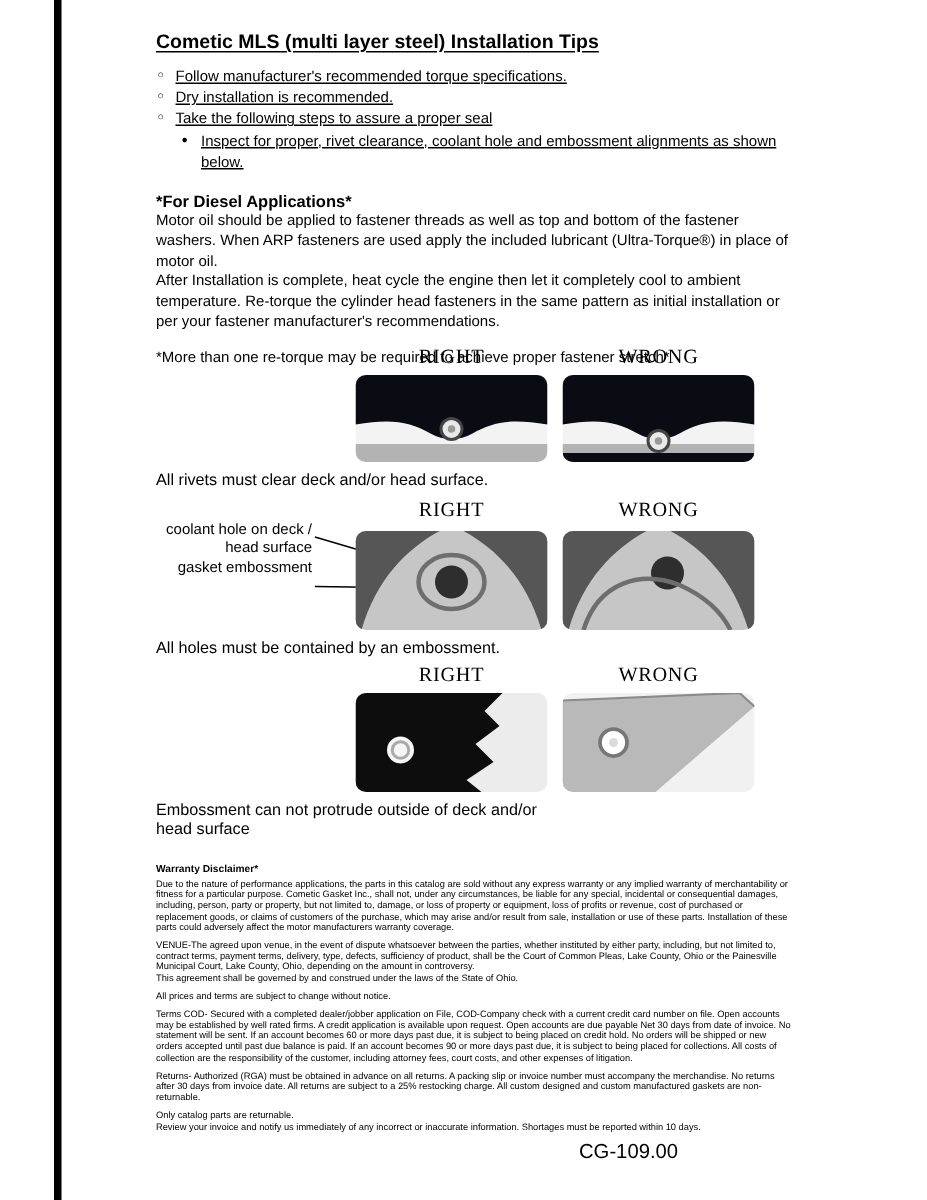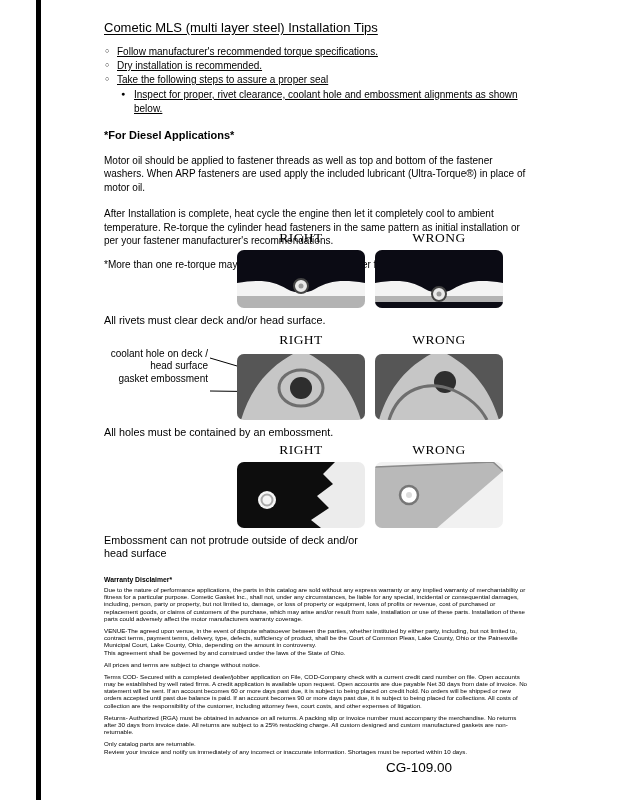--- a/index.html
+++ b/index.html
@@ -5,28 +5,28 @@
   * { margin:0; padding:0; box-sizing:border-box; }
   html,body { background:#fff; }
   .page {
     position:relative; width:618px; height:800px; background:#ffffff;
     font-family:"Liberation Sans", sans-serif; color:#000; overflow:hidden;
   }
   .left-rule { position:absolute; left:36px; top:0; width:5px; height:800px; background:#000; }
 
   
   .intro { position:absolute; left:104px; top:20px; width:430px; }
-  .title { font-size:13px; font-weight:normal; text-decoration:underline; text-underline-offset:2px; margin-bottom:10px; }
+  .title { font-size:13px; font-weight:bold; text-decoration:underline; text-underline-offset:2px; margin-bottom:10px; }
   .tips { list-style:none; font-size:10px; line-height:1.42; }
   .tip { position:relative; padding-left:13px;text-decoration:underline; }
   .tip::before { content:"○"; position:absolute; left:1px; top:1px; font-size:7px; }
   .tip.sub { padding-left:30px; }
   .tip.sub::before { content:"●"; left:17px; top:1px; font-size:7px; }
   .diesel-heading { margin-top:13px; font-size:11px; font-weight:bold; }
-  .para { margin-top:13px; font-size:10px; line-height:1.35; width:424px; }
+  .para { margin-top:0; font-size:10px; line-height:1.35; width:424px; }
   .note { margin-top:11px; font-size:10px; }
 
   
   .diagrams { position:absolute; left:104px; top:230px; width:440px; height:340px; }
   .rw-label { position:absolute; width:128px; text-align:center; font-size:13.5px; letter-spacing:0.5px;font-family:Liberation Serif, serif; }
   .dimg { position:absolute; width:128px; }
   .dimg svg { display:block; }
   .caption { position:absolute; left:0; font-size:10.8px; line-height:1.25; }
   .annot { position:absolute; left:4px; width:100px; text-align:right; font-size:10px; line-height:1.15; }
   .pointer-lines { position:absolute; left:0; top:0; pointer-events:none; }

